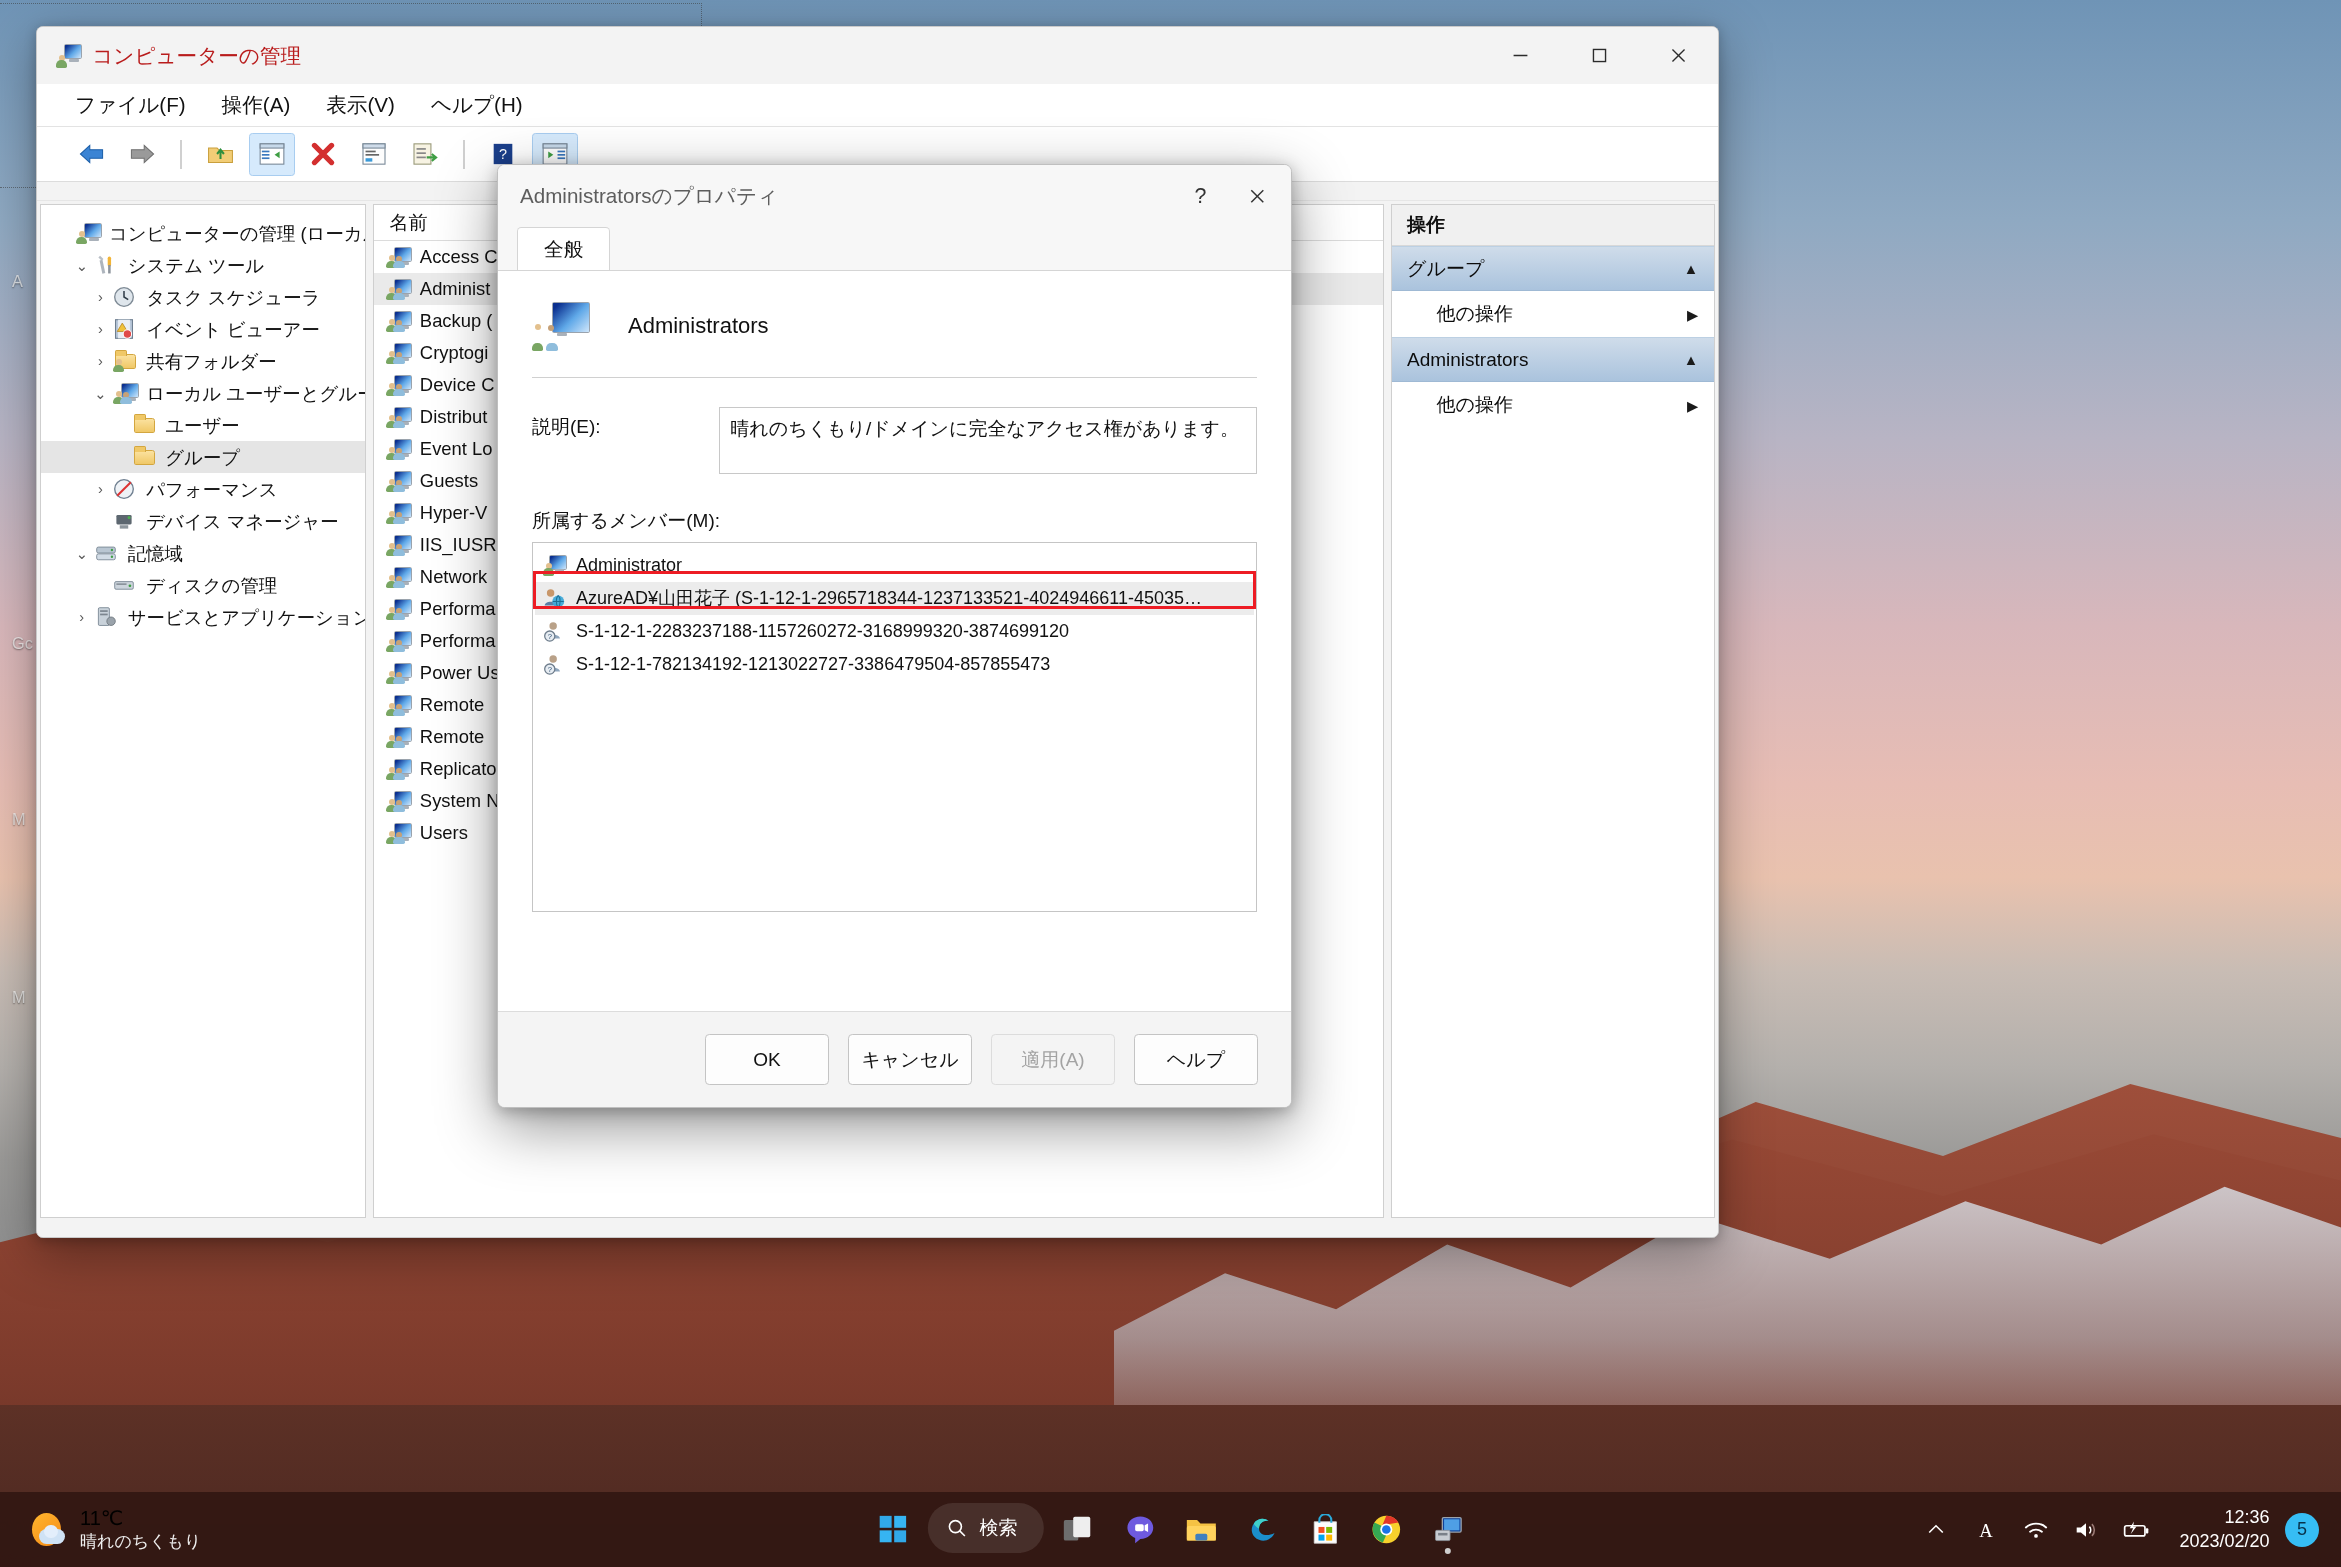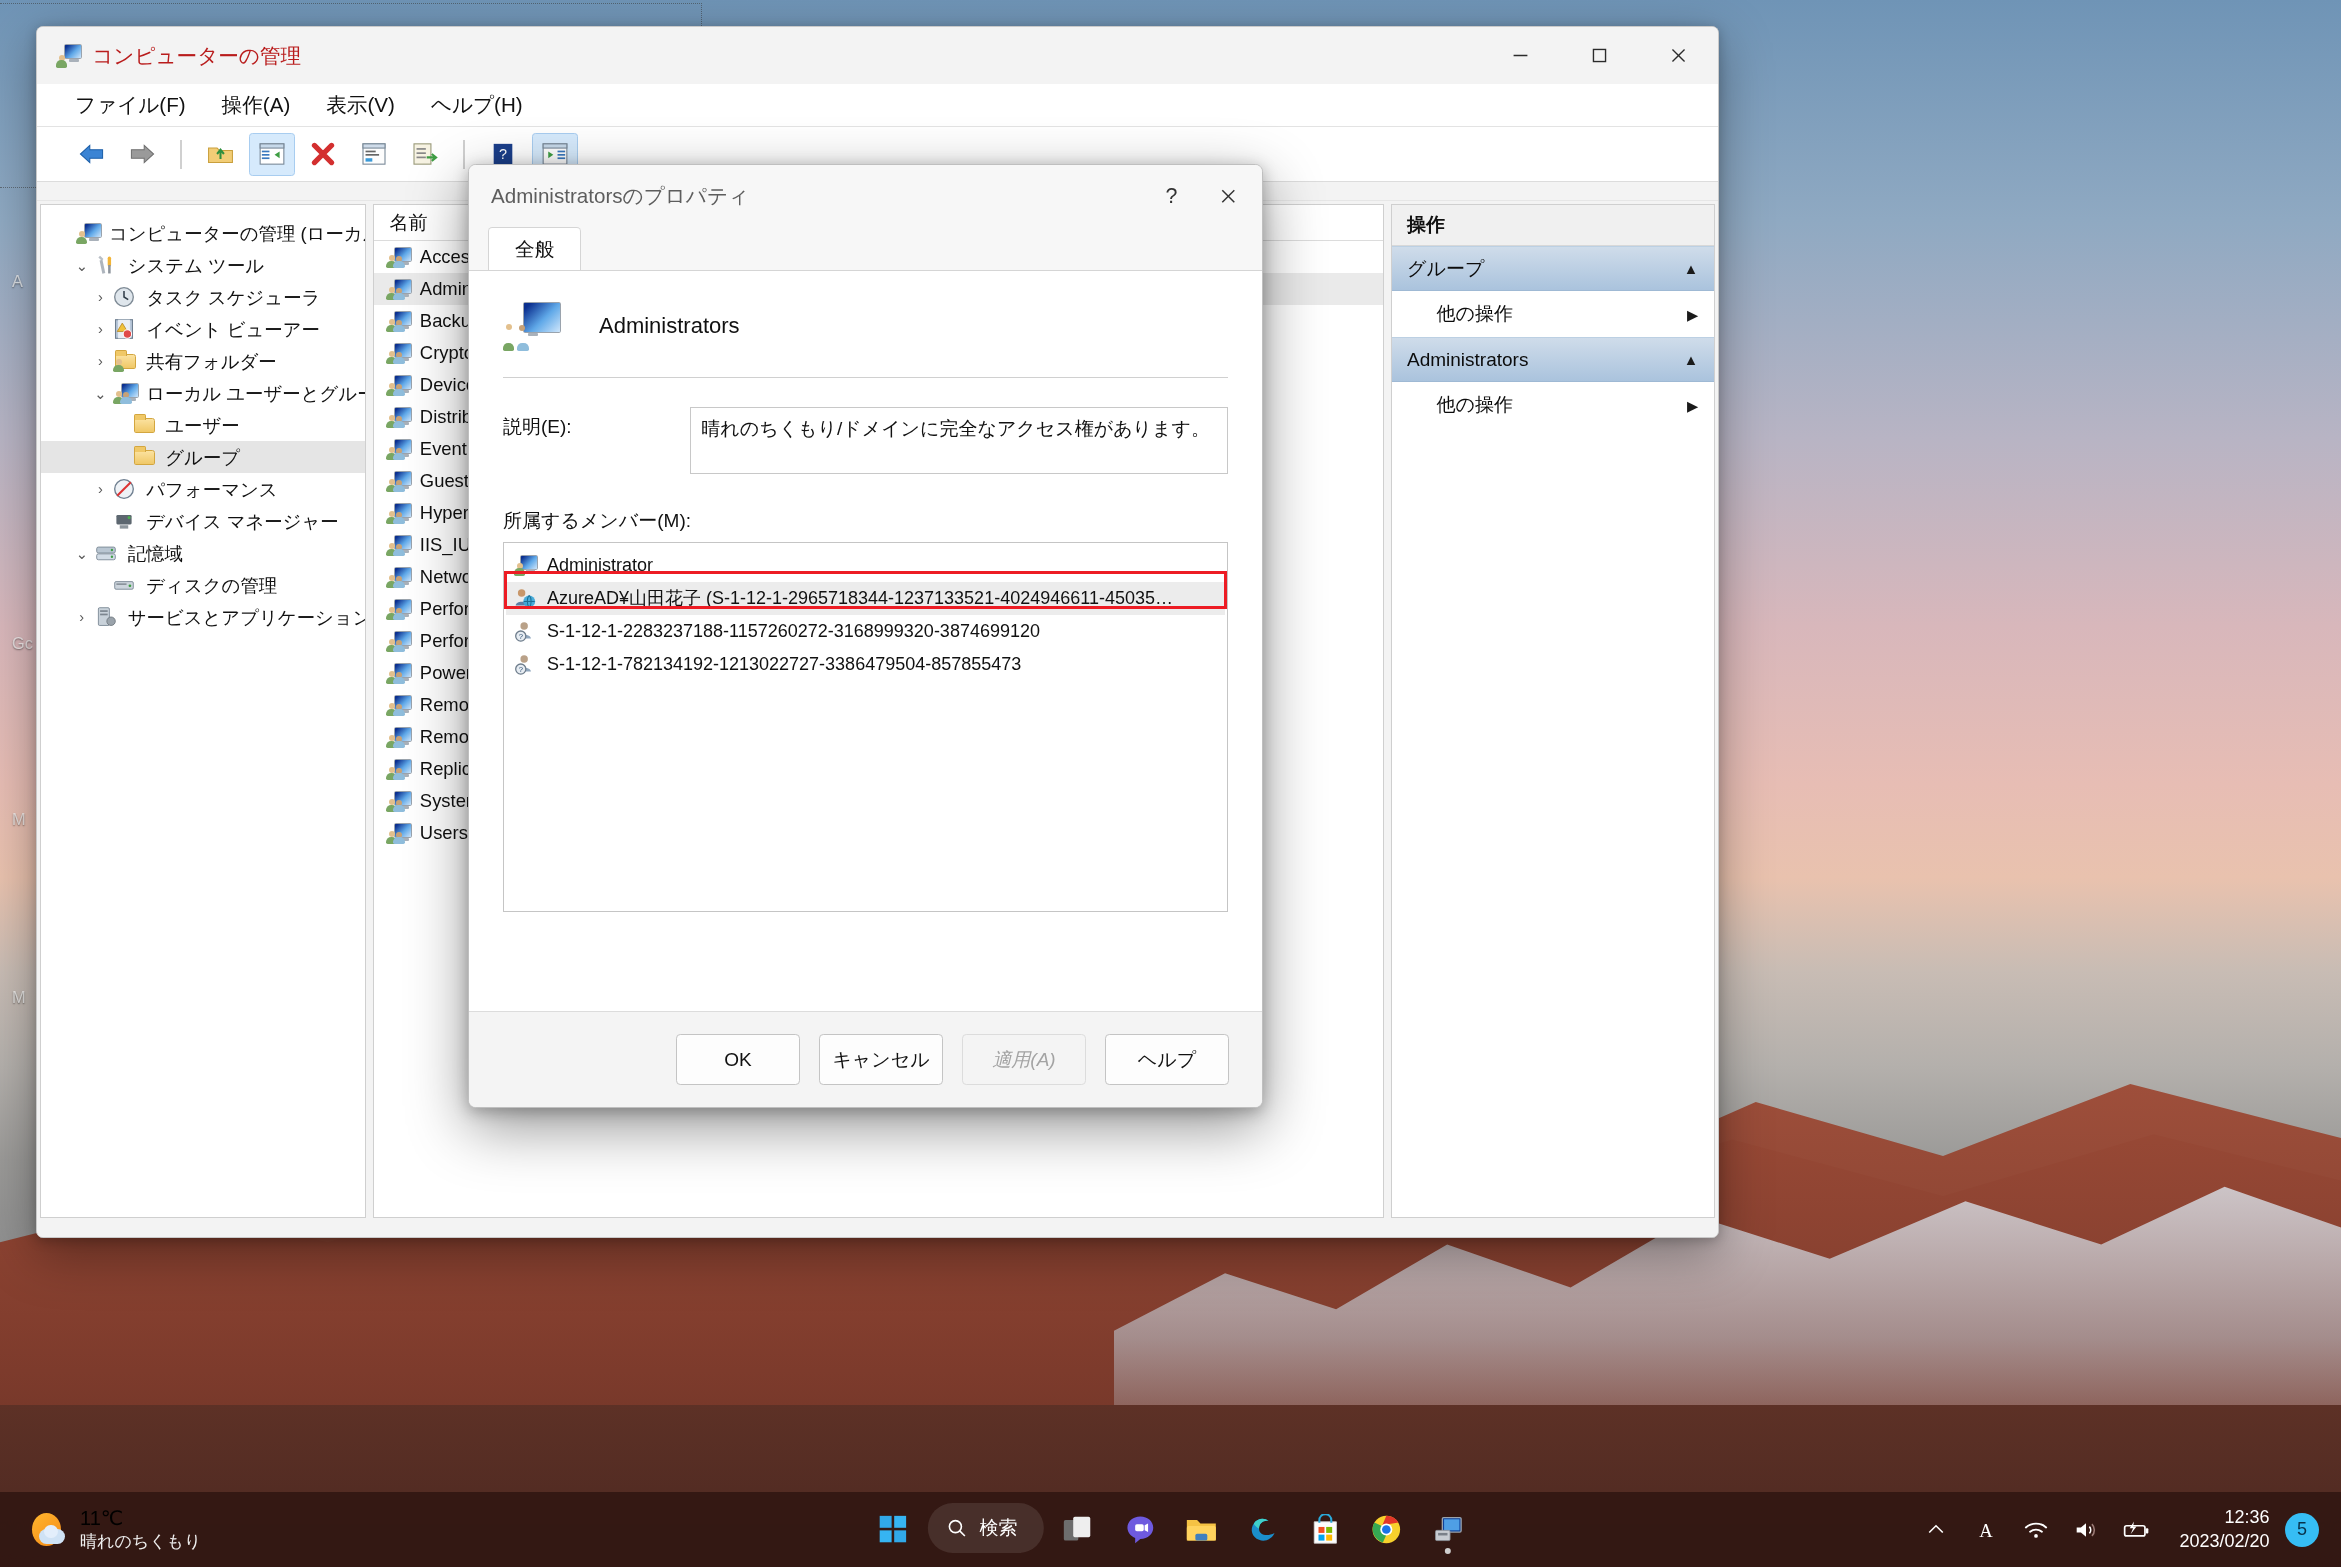--- a/index.html
+++ b/index.html
@@ -187,21 +187,21 @@
     border-top: 0.9px solid #bcd0e3; border-bottom: 0.9px solid #9fb9d4;
   }
   .act-item {
     height: 46px; display: flex; align-items: center; justify-content: space-between;
     padding: 0 15.4px 0 45px; font-size: 19px; color: #0c0c0c; background: #fff;
   }
   .caret { font-size: 14.6px; color: #1a1a1a; }
 
   
   #dlg {
-    position: absolute; left: 468px; top: 164px;
+    position: absolute; left: 497px; top: 164px;
     width: 795px; height: 944px;
     background: #f7f7f7;
     border: 0.9px solid #bfbfbf;
     border-radius: 7.7px;
     box-shadow: 0 19px 60px rgba(0,0,0,.42), 0 3.4px 15.4px rgba(0,0,0,.25);
     display: flex; flex-direction: column; overflow: hidden;
   }
   #dlg-titlebar {
     height: 62px; flex: 0 0 62px; display: flex; align-items: center;
     padding-left: 22px; background: #f7f7f7; position: relative;
@@ -260,21 +260,21 @@
 
   #dlg-footer {
     flex: 0 0 96px; background: #f4f4f4; border-top: 0.9px solid #dcdcdc;
     display: flex; align-items: center; justify-content: flex-end; gap: 19px; padding-right: 33px;
   }
   .foot-btn {
     width: 124px; height: 51px; background: #fdfdfd; border: 0.9px solid #c4c4c4;
     border-radius: 4.3px; display: flex; align-items: center; justify-content: center;
     font-size: 19px; color: #111;
   }
-  .foot-btn.disabled { color: #a3a3a3; background: #f4f4f4; border-color: #dcdcdc; font-style: italic; }
+  .foot-btn.disabled { color: #a3a3a3; background: #f4f4f4; border-color: #dcdcdc; }
 
   
   #taskbar {
     position: absolute; left: 0; right: 0; bottom: 0; height: 75px;
     background: rgba(48,22,17,.88);
     backdrop-filter: blur(15.4px);
     display: flex; align-items: center;
   }
   #weather { display: flex; align-items: center; padding-left: 29px; gap: 12px; }
   #weather-texts { display: flex; flex-direction: column; line-height: 1.25; }

